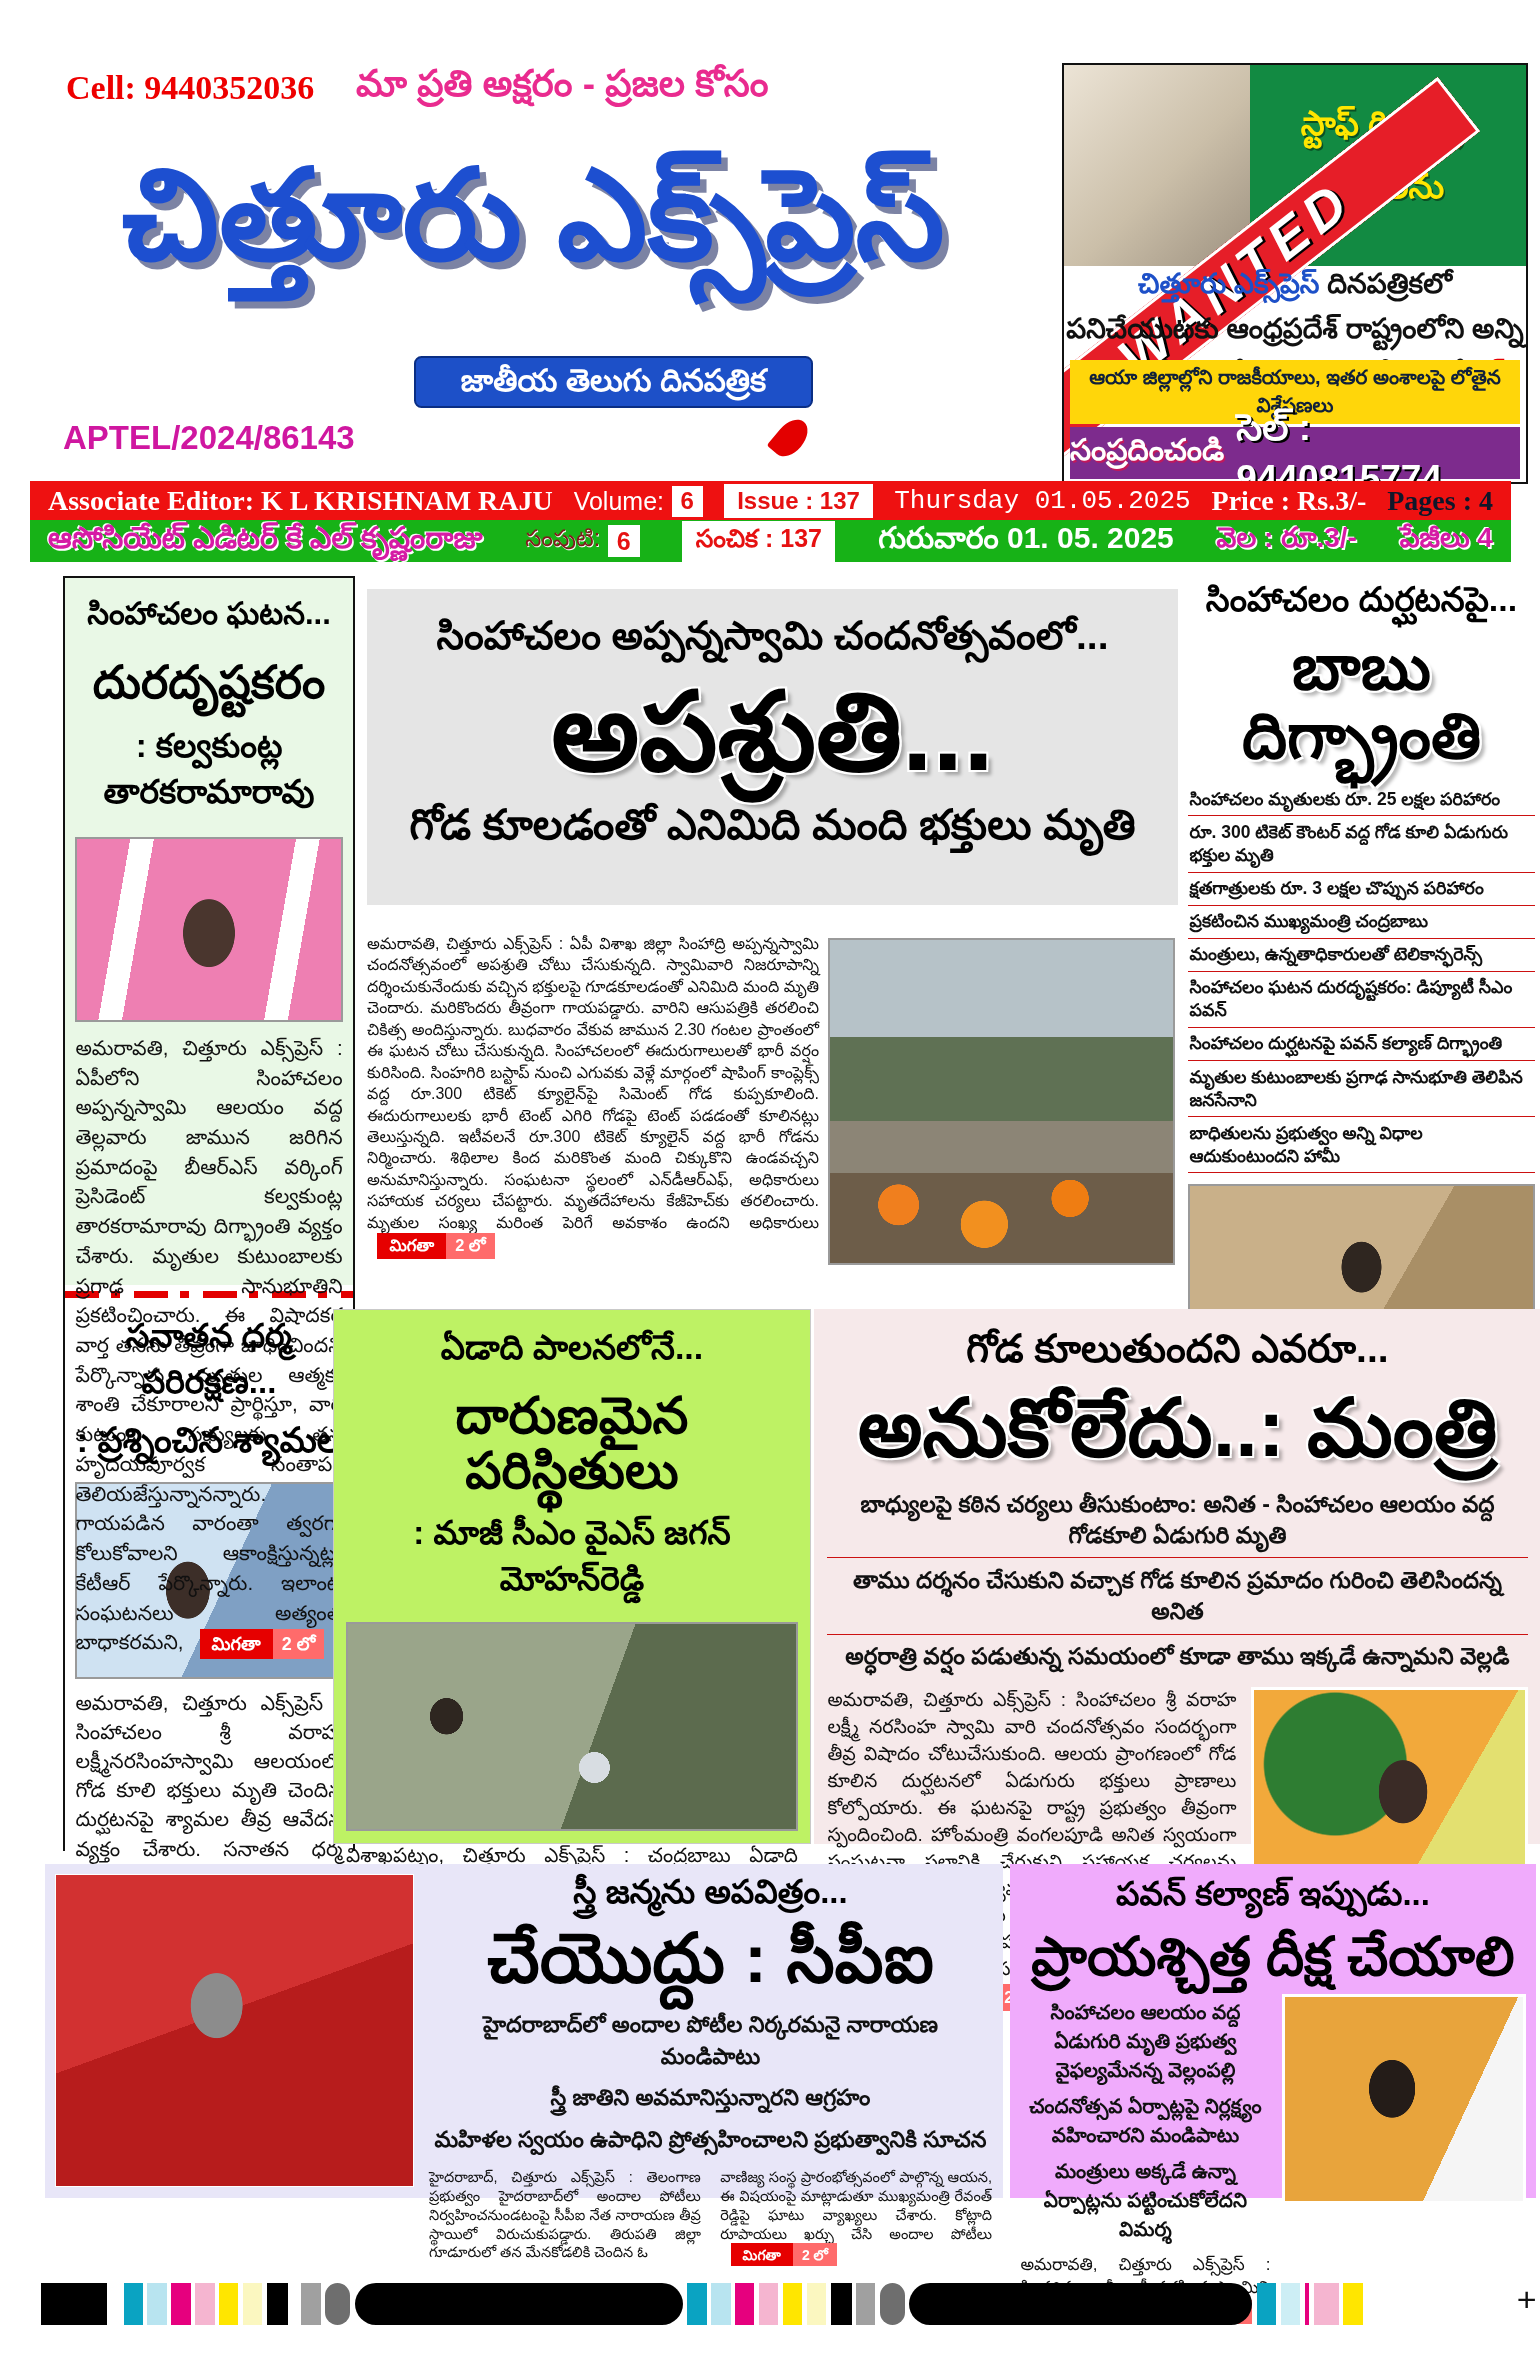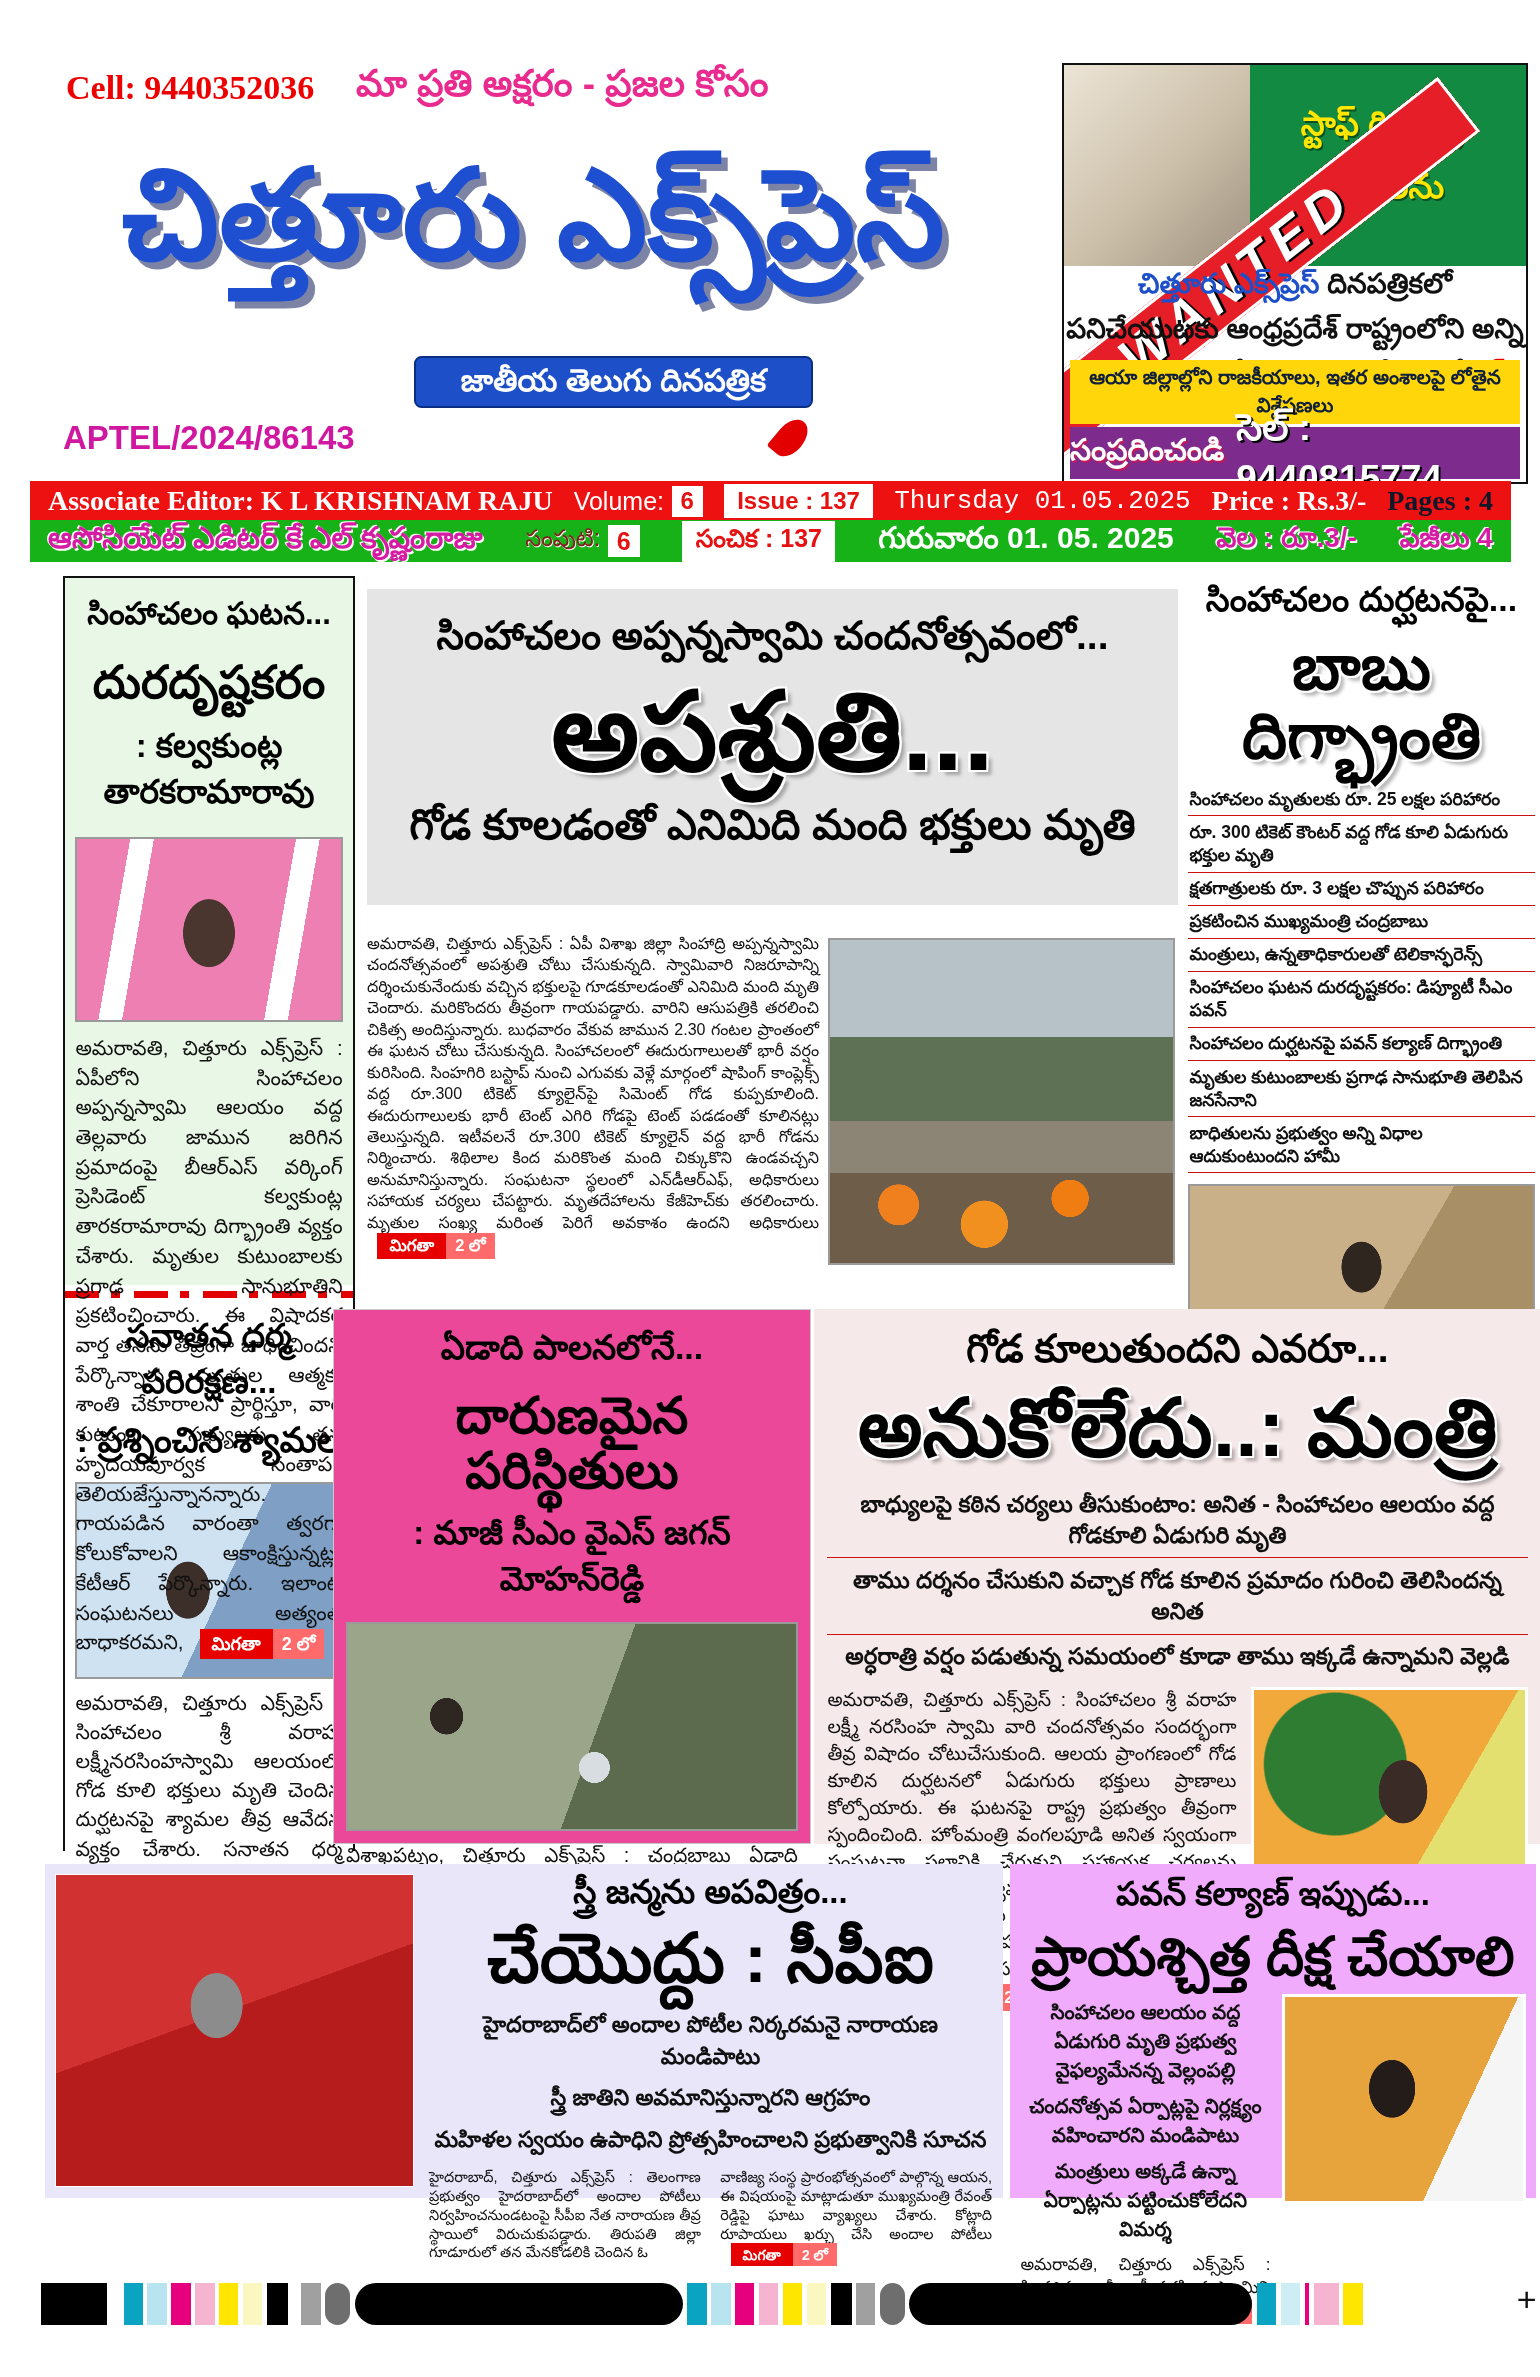--- a/index.html
+++ b/index.html
@@ -156,21 +156,21 @@
     <div class="photo ph-cbn" style="margin-top:10.4px;width:347px;height:173px;box-sizing:border-box;"></div>
     <div class="body-text" style="margin-top:7.5px;font-size:18px;line-height:1.38;">
       <span>అమరావతి, చిత్తూరు ఎక్స్‌ప్రెస్ : సింహాచలం శ్రీ వరాహ లక్ష్మీనరసింహ స్వామి చందనోత్సవంలో అపశ్రుతి చోటుచేసుకోవడంపై ముఖ్యమంత్రి చంద్రబాబు నాయుడు తీవ్ర విచారం వ్యక్తం చేశారు. గోడ కూలి భక్తులు మృతి చెందిన ఘటన తనను తీవ్రంగా కలచివేసిందని ఆవేదన వ్యక్తం చేశారు. భారీ వర్షాల కారణంగానే గోడ కూలిందని పేర్కొన్నారు. మృతుల కుటుంబాలకు తన ప్రగాఢ సానుభూతి తెలిపారు. సింహాచలంలో పరిస్థితిపై జిల్లా కలెక్టర్, ఎస్పీతో మాట్లాడానని,</span>
       <span class="more-tag" style="font-size:16.4px;">
           <span class="l">మిగతా</span>
           <span class="p">2 లో</span>
         </span>
     </div>
   </div>
 
-  <div class="abs" style="left:333px;top:1309px;width:478px;height:535px;border:1.5px solid #c9c9c9;background:#ec4899;padding:9px 12px;box-sizing:border-box;">
+  <div class="abs" style="left:333px;top:1309px;width:478px;height:535px;border:1.5px solid #c9c9c9;background:#bef264;padding:9px 12px;box-sizing:border-box;">
     <div class="kicker" style="font-size:34px;margin-top:9px;">ఏడాది పాలనలోనే...</div>
     <div class="headline" style="font-size:51px;margin-top:13.4px;">దారుణమైన పరిస్థితులు</div>
     <div class="byline" style="font-size:33px;margin-top:15px;">: మాజీ సీఎం వైఎస్ జగన్ మోహన్‌రెడ్డి</div>
     <div class="photo ph-jagan" style="margin-top:16.4px;width:100%;height:209px;box-sizing:border-box;"></div>
     <div class="body-text" style="margin-top:10.4px;font-size:20px;line-height:1.4;">
       <span>విశాఖపట్నం, చిత్తూరు ఎక్స్‌ప్రెస్ : చంద్రబాబు ఏడాది పాలనలోనే దారుణమైన పరిస్థితులు.. అదీ ఆలయాల్లో చూడాల్సి వస్తోందని వైఎస్సార్‌సీపీ అధినేత, మాజీ సీఎం వైఎస్ జగన్ మోహన్‌రెడ్డి అన్నారు. బుధవారం సింహాచలం బాధిత</span>
       <span class="more-tag">
           <span class="l">మిగతా</span>
           <span class="p">2 లో</span>
         </span>

